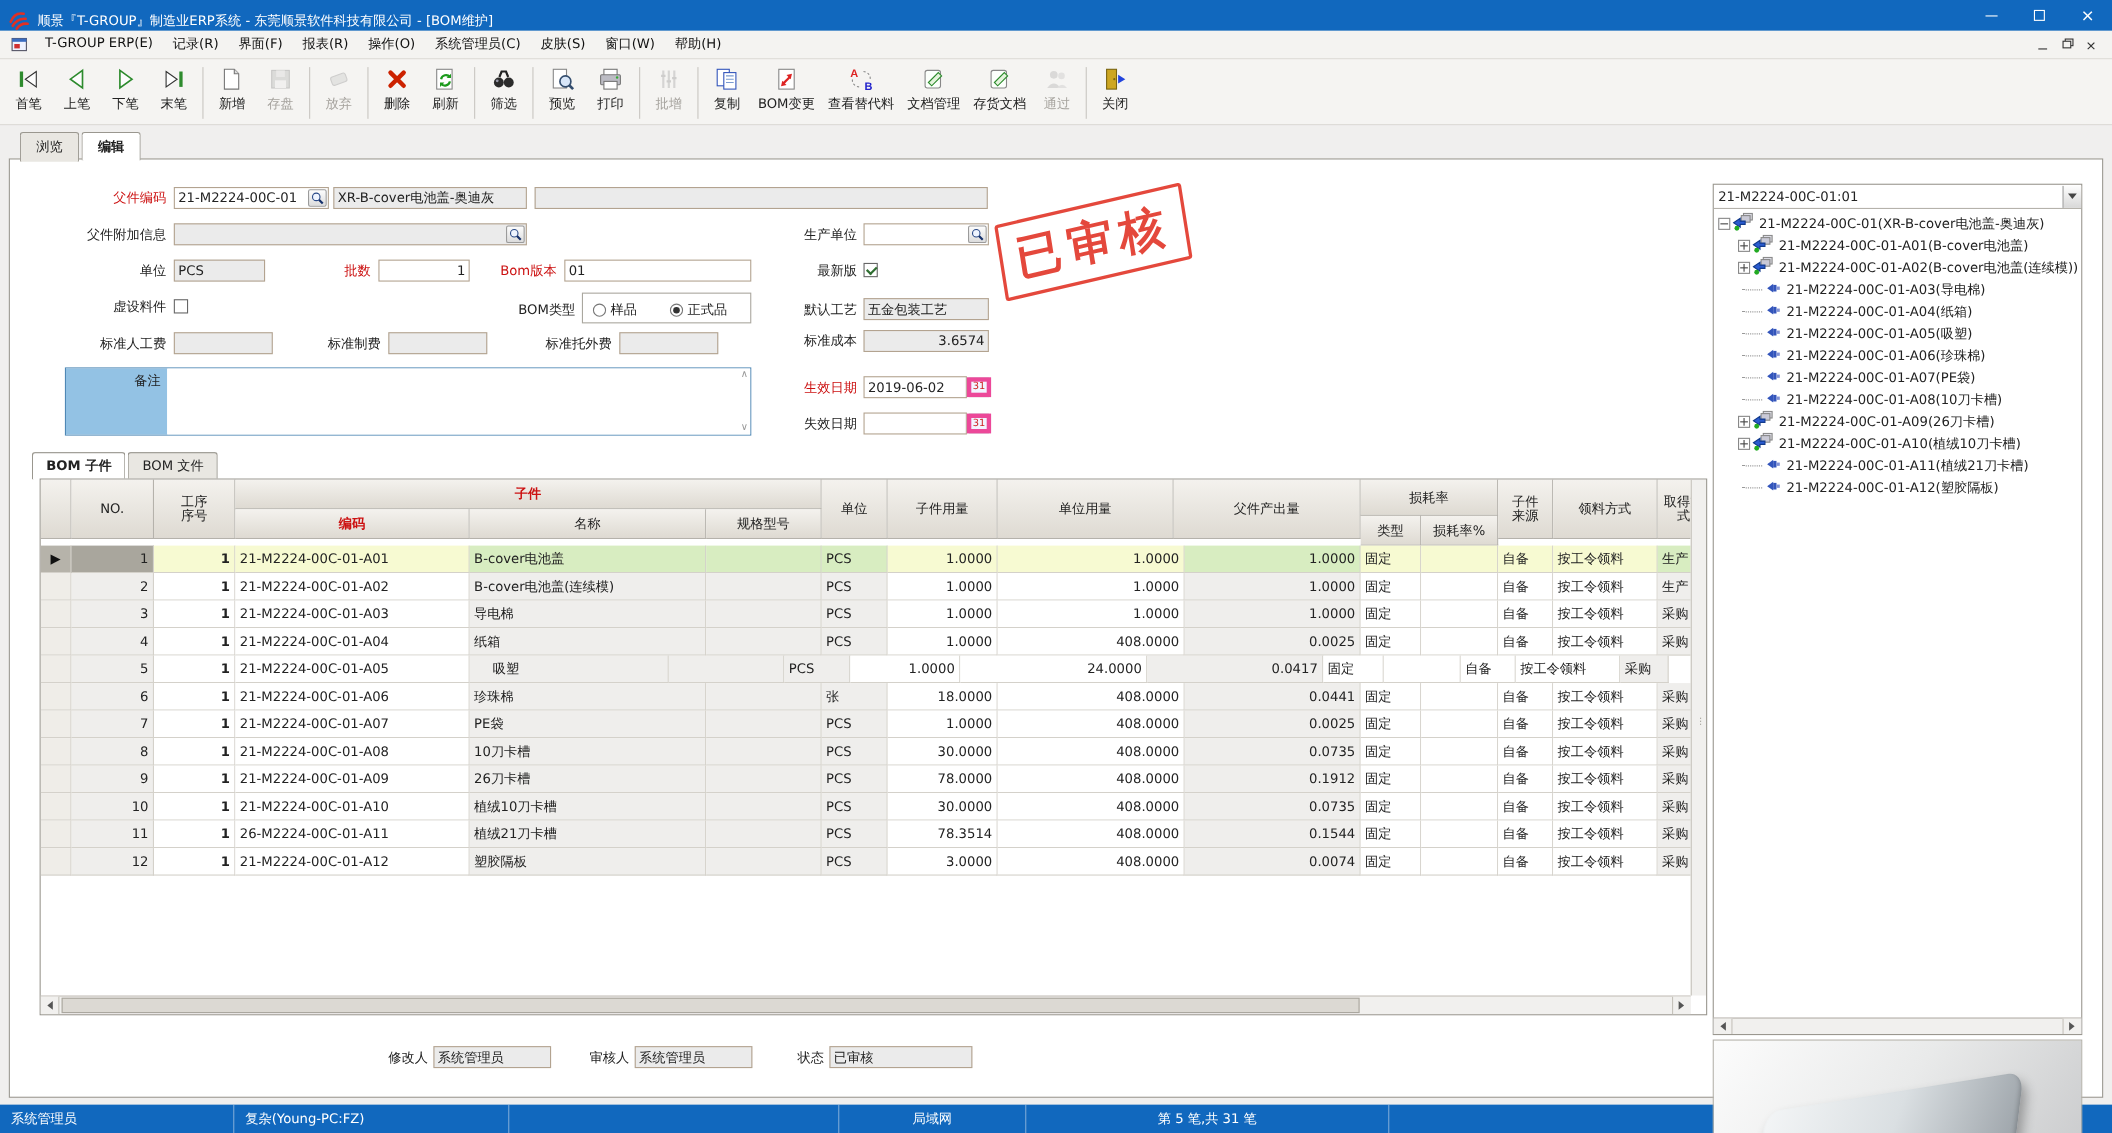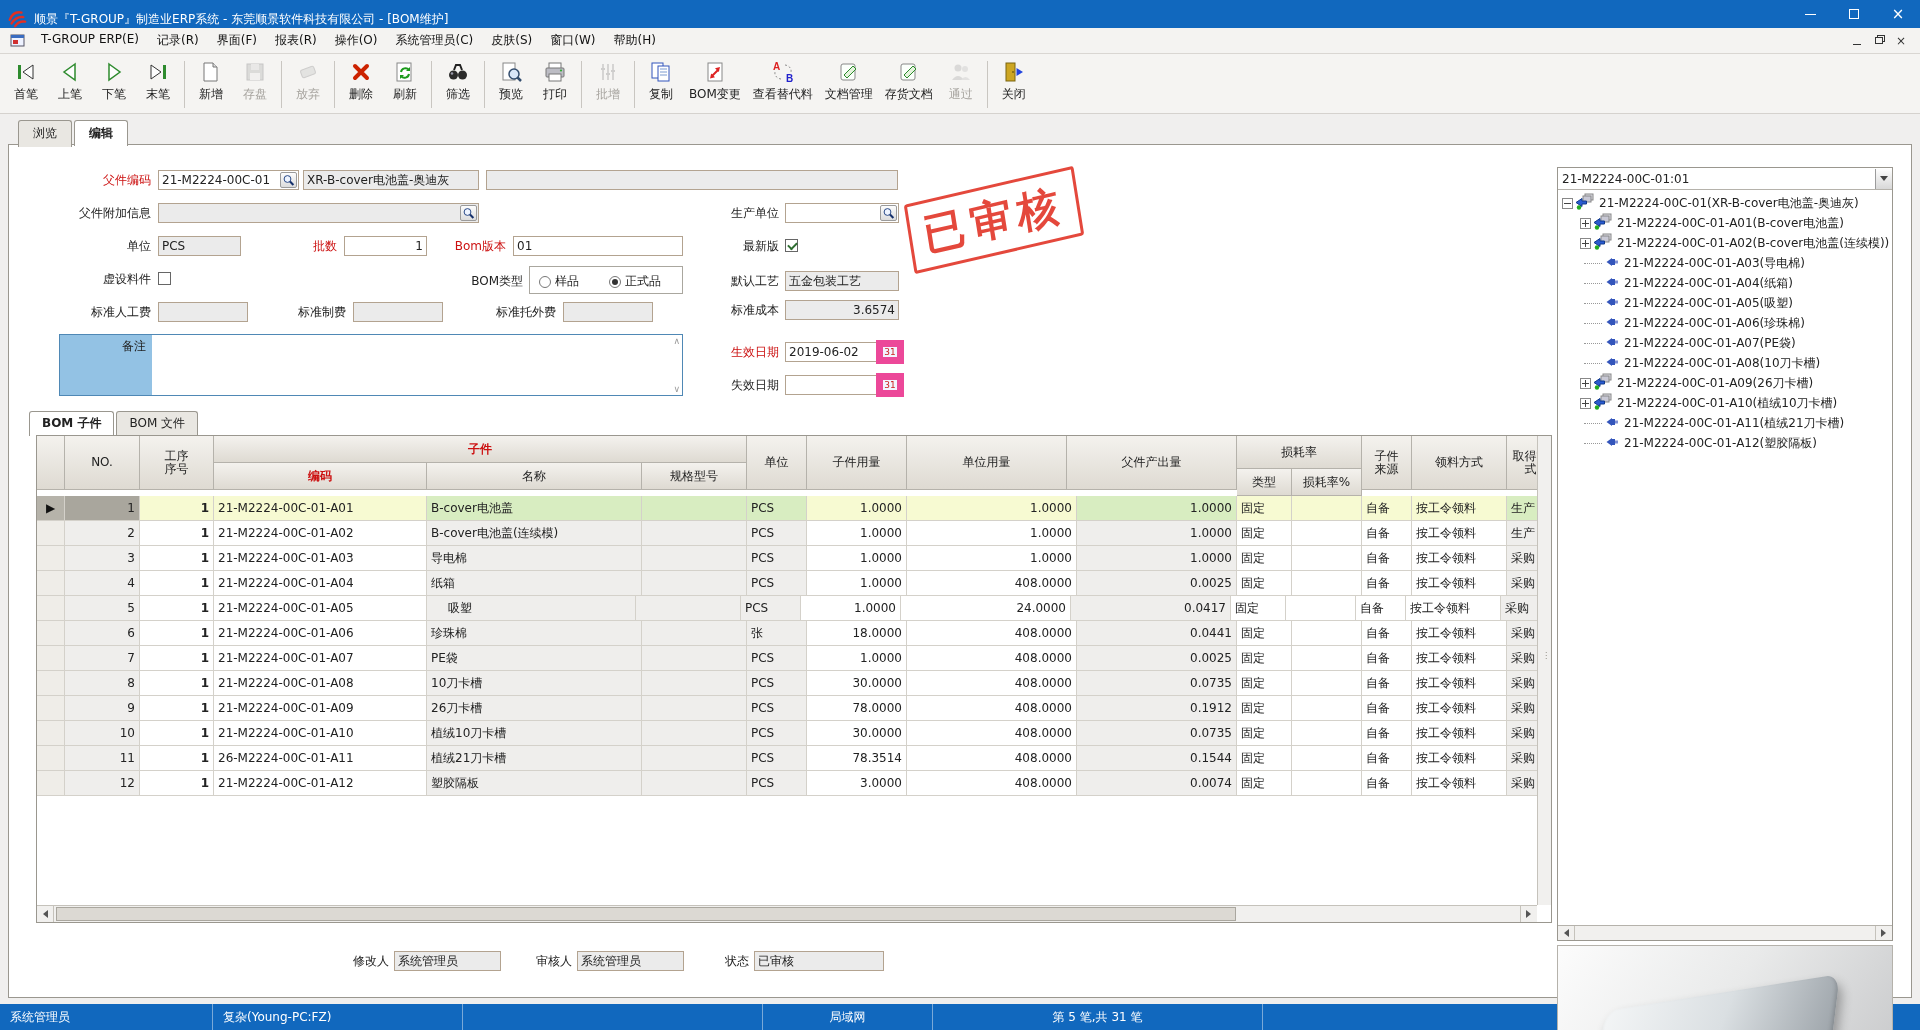--- a/index.html
+++ b/index.html
@@ -40,21 +40,21 @@
   .contentbox { position:absolute; left:8px; right:8px; top:30px; bottom:6px; background:#fff; border:1px solid #9a978f; }
 
   
   .flabel { position:absolute; height:20px; line-height:20px; text-align:right; white-space:nowrap; }
   .flabel.red { color:#cc1111; }
   .fbox { position:absolute; height:20px; line-height:18px; border:1px solid #b3a390; background:#fff; padding:0 3px; white-space:nowrap; overflow:hidden; }
   .fbox.ro { background:#ebebeb; }
   .fbox.num { text-align:right; }
   .magbtn { position:absolute; right:1px; top:1px; width:17px; height:16px; background:linear-gradient(#fdfdfd,#dcdcdc); border:1px solid #9b9b9b; border-radius:2px; display:flex; align-items:center; justify-content:center; }
   .calbtn { position:absolute; height:18px; width:18px; background:#fff; border:1px solid #9b9b9b; display:flex; align-items:center; justify-content:center; }
-  .calbtn span { font-size:9px; color:#c22; border:7px solid #ec4899; padding:0 1px; line-height:10px; background:#f2f4ff; }
+  .calbtn span { font-size:9px; color:#c22; border:4px solid #ec4899; padding:0 1px; line-height:10px; background:#f2f4ff; }
   .cbox { position:absolute; width:13px; height:13px; border:1px solid #666; background:#fff; }
   .cbox.checked::after { content:""; position:absolute; left:2px; top:2px; width:7px; height:4px; border-left:2px solid #2f6e31; border-bottom:2px solid #2f6e31; transform:rotate(-45deg); }
   .groupbox { position:absolute; border:1px solid #aaa79f; background:#fff; }
   .radio { position:absolute; display:flex; align-items:center; }
   .radio .rdot { width:12px; height:12px; border:1px solid #777; border-radius:50%; background:#fff; margin-right:4px; position:relative; }
   .radio.sel .rdot::after { content:""; position:absolute; left:2px; top:2px; width:6px; height:6px; border-radius:50%; background:#333; }
   .remarkwrap { position:absolute; border:1px solid #4f88b5; display:flex; }
   .remarklabel { width:92px; background:#93c2e4; text-align:right; padding:3px 6px 0 0; }
   .remarkbody { flex:1; background:#fff; position:relative; }
   .remarkbody .up { position:absolute; right:2px; top:1px; color:#999; font-size:9px; }
@@ -539,21 +539,21 @@
                 <div class="tc " style="width: 70px;"></div>
                 <div class="tc " style="width: 50px;">自备</div>
                 <div class="tc " style="width: 95px;">按工令领料</div>
                 <div class="tc ro" style="width: 44px;">采购</div>
               </div>
               <div class="trow">
                 <div class="tc mk" style="width: 28px;"></div>
                 <div class="tc ro nocell r" style="width: 75px;">5</div>
                 <div class="tc r" style="width: 74px; font-weight: bold;">1</div>
                 <div class="tc " style="width: 213px;">21-M2224-00C-01-A05</div>
-                <div class="tc ro" style="width: 209px; padding-left: 21px;">吸塑</div>
+                <div class="tc ro" style="width: 181px; padding-left: 21px;">吸塑</div>
                 <div class="tc ro" style="width: 105px;"></div>
                 <div class="tc ro" style="width: 60px;">PCS</div>
                 <div class="tc r" style="width: 100px;">1.0000</div>
                 <div class="tc r" style="width: 170px;">24.0000</div>
                 <div class="tc ro r" style="width: 160px;">0.0417</div>
                 <div class="tc " style="width: 55px;">固定</div>
                 <div class="tc " style="width: 70px;"></div>
                 <div class="tc " style="width: 50px;">自备</div>
                 <div class="tc " style="width: 95px;">按工令领料</div>
                 <div class="tc ro" style="width: 44px;">采购</div>

